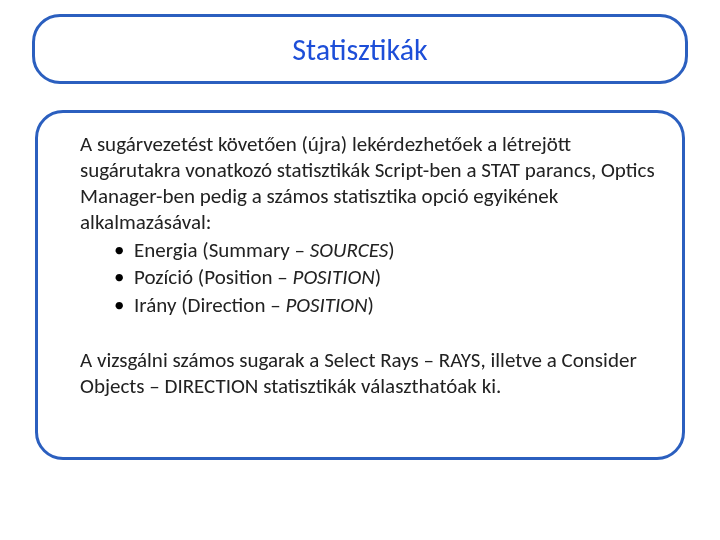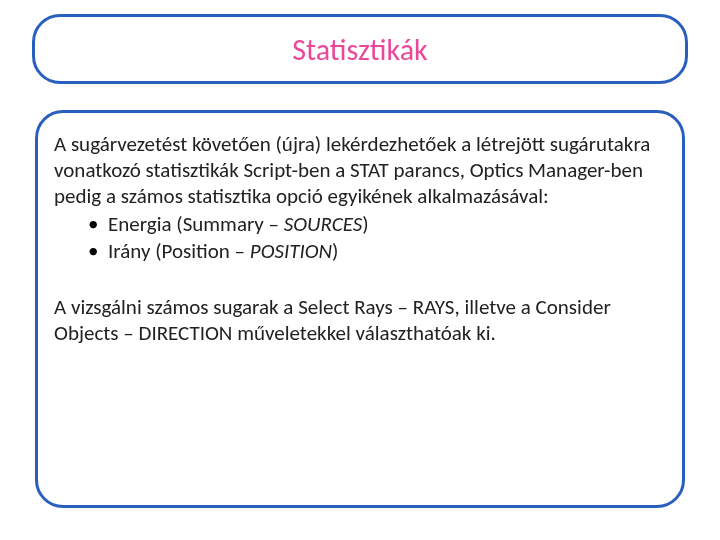--- a/index.html
+++ b/index.html
@@ -25,31 +25,31 @@
     border: 3px solid #2b5fbf;
     border-radius: 28px;
     background: #fff;
     display: flex;
     align-items: center;
     justify-content: center;
   }
   .title-text {
     font-size: 30px;
     font-weight: 400;
-    color: #ec4899;
+    color: #1d4ed8;
   }
   .body-box {
     margin: 26px auto 0 auto;
     width: 650px;
-    height: 398px;
+    height: 350px;
     border: 3px solid #2b5fbf;
     border-radius: 28px;
     background: #fff;
     box-sizing: border-box;
-    padding: 18px 26px 22px 16px;
+    padding: 18px 26px 22px 42px;
   }
   .para {
     font-size: 21px;
     line-height: 1.24;
     margin: 0;
   }
   .bullets {
     margin: 2px 0 0 0;
     padding: 0 0 0 54px;
   }
@@ -81,25 +81,28 @@
 
     <p class="para">
       <span>A sugárvezetést követően (újra) lekérdezhetőek a létrejött sugárutakra vonatkozó statisztikák Script-ben a </span><span>STAT</span><span> parancs, Optics Manager-ben pedig a számos statisztika opció egyikének alkalmazásával:</span>
     </p>
 
     <ul class="bullets">
       <li>
         <span>Energia (Summary – </span><span class="italic">SOURCES</span><span>)</span>
       </li>
       <li>
-        <span>Irány (Position – </span><span class="italic">POSITION</span><span>)</span>
+        <span>Pozíció (Position – </span><span class="italic">POSITION</span><span>)</span>
+      </li>
+      <li>
+        <span>Irány (Direction – </span><span class="italic">POSITION</span><span>)</span>
       </li>
     </ul>
 
     <div class="gap"></div>
 
     <p class="para">
-      <span>A vizsgálni számos sugarak a Select Rays – </span><span>RAYS</span><span>, illetve a Consider Objects – </span><span>DIRECTION</span><span> műveletekkel választhatóak ki.</span>
+      <span>A vizsgálni számos sugarak a Select Rays – </span><span>RAYS</span><span>, illetve a Consider Objects – </span><span>DIRECTION</span><span> statisztikák választhatóak ki.</span>
     </p>
 
   </div>
 
 </div>
 
 </body></html>

